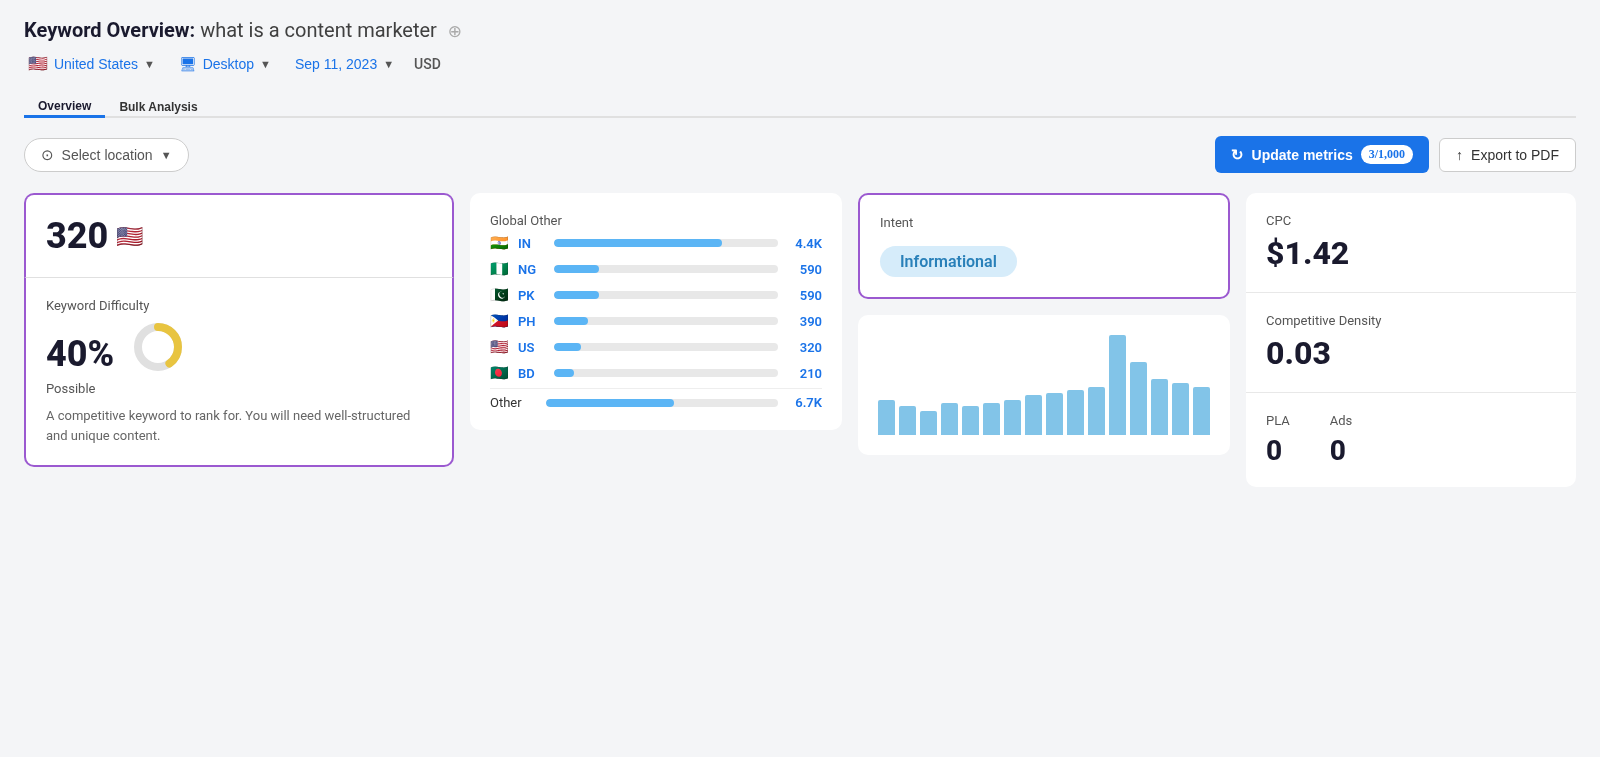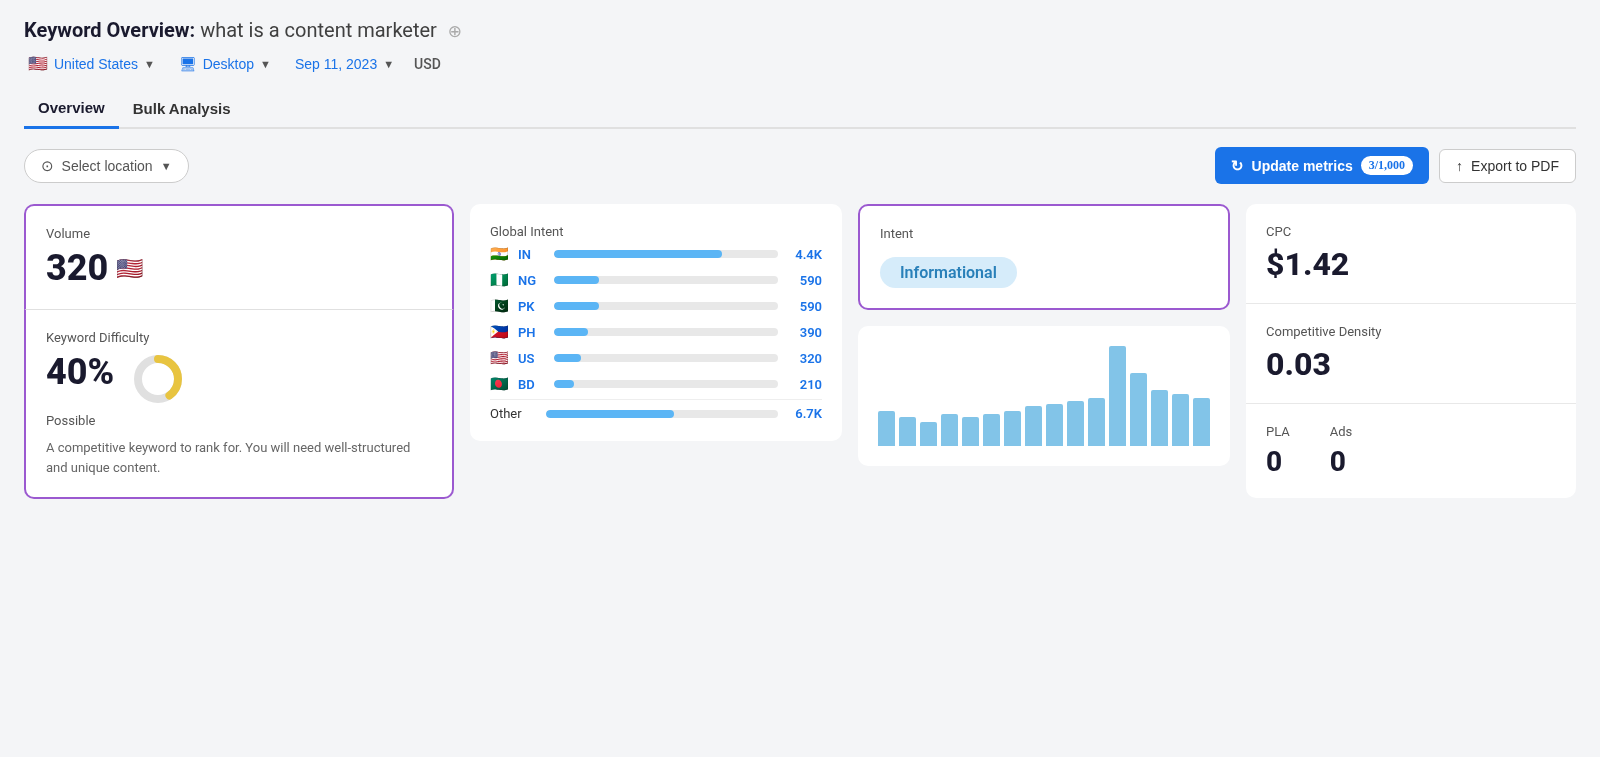--- a/index.html
+++ b/index.html
@@ -49,22 +49,22 @@
       font-size: 14px;
       font-weight: 500;
     }
     .tabs-row {
       display: flex;
       gap: 0;
       border-bottom: 2px solid #e0e0e0;
       margin-bottom: 18px;
     }
     .tab {
-      padding: 8px 14px 10px;
-      font-size: 15px;
+      padding: 8px 14px 2px;
+      font-size: 12px;
       font-weight: 600;
       cursor: pointer;
       border: none;
       background: none;
       color: #333;
       position: relative;
     }
     .tab.active {
       color: #1a1a2e;
       border-bottom: 3px solid #1a73e8;
@@ -247,21 +247,21 @@
       border-radius: 2px 2px 0 0;
       min-width: 10px;
     }
     .pla-ads-row {
       display: flex;
       gap: 40px;
     }
     .pla-ads-item {}
     .kd-row {
       display: flex;
-      align-items: flex-start;
+      align-items: flex-end;
       gap: 16px;
       margin-bottom: 6px;
     }
     .kd-percent {
       font-size: 36px;
       font-weight: 800;
     }
     .donut-wrapper {
       position: relative;
       width: 56px;
@@ -349,21 +349,20 @@
         <span style="font-size:14px;">↑</span>
         <span>Export to PDF</span>
       </button>
     </div>
   </div>
 
   <div class="metrics-grid">
 
     <div class="col-left">
       <div class="volume-card">
-        <div class="card-label">Volume</div>
         <div class="card-value-large">
           <span>320</span>
           <span class="flag">🇺🇸</span>
         </div>
       </div>
       <div class="kd-card">
         <div class="card-label">Keyword Difficulty</div>
         <div class="kd-row">
           <div class="kd-percent">40%</div>
           <div class="donut-wrapper">
@@ -372,21 +371,21 @@
               <circle cx="28" cy="28" r="20" fill="none" stroke="#e8c440" stroke-width="8" stroke-dasharray="50.3 125.7" stroke-linecap="round"></circle>
             </svg>
           </div>
         </div>
         <div class="possible-label">Possible</div>
         <div class="kd-desc">A competitive keyword to rank for. You will need well-structured and unique content.</div>
       </div>
     </div>
 
     <div class="global-volume-card">
-      <div class="card-label">Global Intent</div>
+      <div class="card-label">Global Other</div>
       <div class="country-rows">
 
       <div class="country-row">
       <span class="country-flag">🇮🇳</span>
       <span class="country-code">IN</span>
       <div class="bar-track">
         <div class="bar-fill" style="width:75%;"></div>
       </div>
       <span class="country-count">4.4K</span>
     </div>

